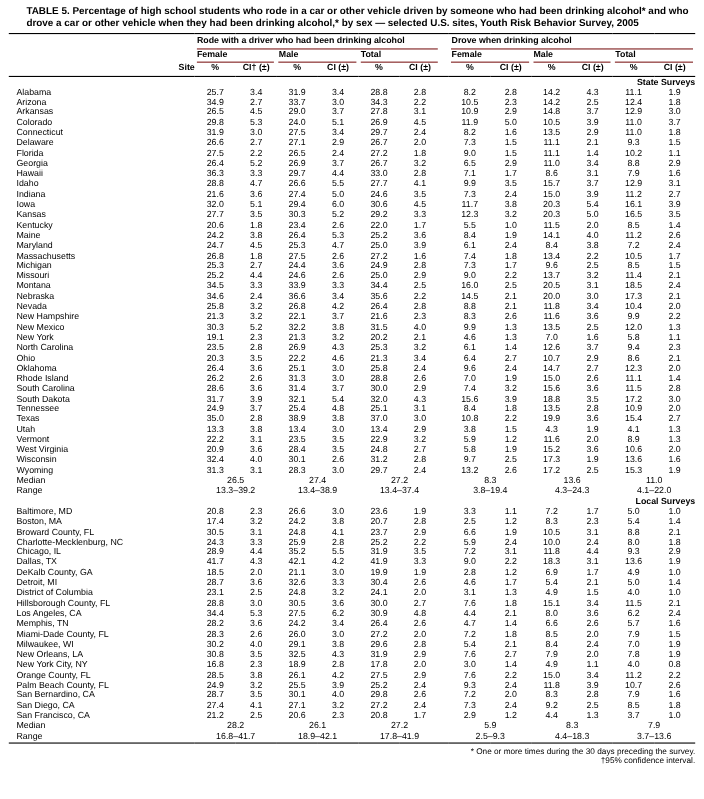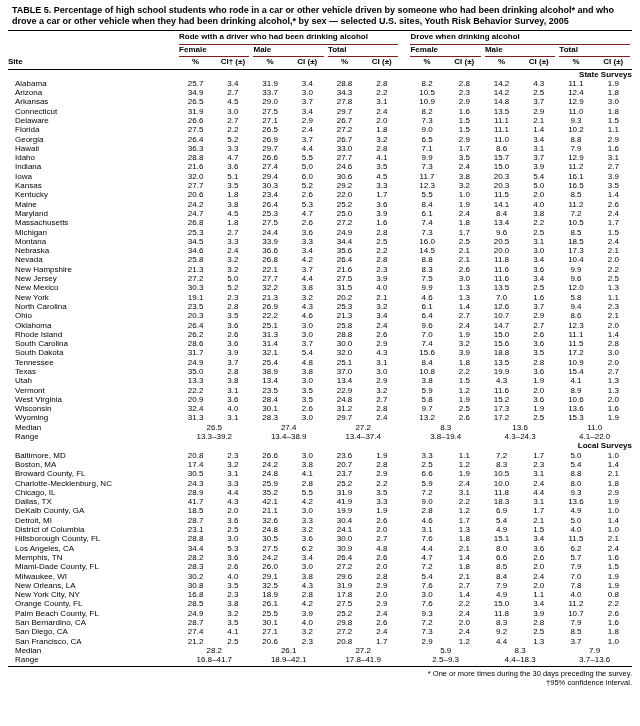--- a/index.html
+++ b/index.html
@@ -1,25 +1,25 @@
 <!DOCTYPE html>
 <html><head>
 <meta charset="utf-8">
 <style>
   * { box-sizing: border-box; }
   body { margin:0; background:#fff; color:#000; font-family:"Liberation Sans", sans-serif; }
   .page { width:640px; height:726px; padding:5px 8px 0; overflow:hidden; }
-  .title { font-size:9px; font-weight:bold; line-height:11px; margin:0 0 3px 4px; }
+  .title { font-size:9px; font-weight:bold; line-height:11px; margin:0 0 3px 16px; }
   table { width:100%; border-collapse:collapse; table-layout:fixed; }
   th, td { padding:0; font-size:8px; line-height:9.3px; font-weight:normal; vertical-align:bottom; }
   thead th { line-height:10.5px; font-weight:bold; }
   tr.hrow1 th { border-top:1px solid #000; padding-top:1px; }
   th.grp .ul, th.sub .ul { display:block; text-align:left; border-bottom:1px solid #7f1d1d; padding-bottom:1px; margin:0 2px; }
   tr.hrow3 th { border-bottom:1px solid #000; padding-bottom:1px; }
-  th.site-h { text-align:left; }
+  th.site-h { text-align:right; }
   th.num-h { text-align:center; }
   td.site { text-align:left; padding-left:7px; white-space:nowrap; overflow:hidden; }
   td.section { font-weight:bold; text-align:right; }
   td.pct, td.ci, td.pair { text-align:center; white-space:nowrap; }
   tr.last-row td { border-bottom:1px solid #000; padding-bottom:1px; }
   .footnotes { font-size:7.5px; line-height:9px; margin-top:2px;text-align:right; }
 </style>
 </head>
 <body>
 
@@ -129,20 +129,36 @@
           <td class="ci">3.1</td>
           <td class="spacer"></td>
           <td class="pct">10.9</td>
           <td class="ci">2.9</td>
           <td class="pct">14.8</td>
           <td class="ci">3.7</td>
           <td class="pct">12.9</td>
           <td class="ci">3.0</td>
         </tr>
         <tr>
+          <td class="site">Colorado</td>
+          <td class="pct">29.8</td>
+          <td class="ci">5.3</td>
+          <td class="pct">24.0</td>
+          <td class="ci">5.1</td>
+          <td class="pct">26.9</td>
+          <td class="ci">4.5</td>
+          <td class="spacer"></td>
+          <td class="pct">11.9</td>
+          <td class="ci">5.0</td>
+          <td class="pct">10.5</td>
+          <td class="ci">3.9</td>
+          <td class="pct">11.0</td>
+          <td class="ci">3.7</td>
+        </tr>
+        <tr>
           <td class="site">Connecticut</td>
           <td class="pct">31.9</td>
           <td class="ci">3.0</td>
           <td class="pct">27.5</td>
           <td class="ci">3.4</td>
           <td class="pct">29.7</td>
           <td class="ci">2.4</td>
           <td class="spacer"></td>
           <td class="pct">8.2</td>
           <td class="ci">1.6</td>
@@ -353,20 +369,36 @@
           <td class="ci">2.8</td>
           <td class="spacer"></td>
           <td class="pct">7.3</td>
           <td class="ci">1.7</td>
           <td class="pct">9.6</td>
           <td class="ci">2.5</td>
           <td class="pct">8.5</td>
           <td class="ci">1.5</td>
         </tr>
         <tr>
+          <td class="site">Missouri</td>
+          <td class="pct">25.2</td>
+          <td class="ci">4.4</td>
+          <td class="pct">24.6</td>
+          <td class="ci">2.6</td>
+          <td class="pct">25.0</td>
+          <td class="ci">2.9</td>
+          <td class="spacer"></td>
+          <td class="pct">9.0</td>
+          <td class="ci">2.2</td>
+          <td class="pct">13.7</td>
+          <td class="ci">3.2</td>
+          <td class="pct">11.4</td>
+          <td class="ci">2.1</td>
+        </tr>
+        <tr>
           <td class="site">Montana</td>
           <td class="pct">34.5</td>
           <td class="ci">3.3</td>
           <td class="pct">33.9</td>
           <td class="ci">3.3</td>
           <td class="pct">34.4</td>
           <td class="ci">2.5</td>
           <td class="spacer"></td>
           <td class="pct">16.0</td>
           <td class="ci">2.5</td>
@@ -415,36 +447,20 @@
           <td class="ci">3.7</td>
           <td class="pct">21.6</td>
           <td class="ci">2.3</td>
           <td class="spacer"></td>
           <td class="pct">8.3</td>
           <td class="ci">2.6</td>
           <td class="pct">11.6</td>
           <td class="ci">3.6</td>
           <td class="pct">9.9</td>
           <td class="ci">2.2</td>
-        </tr>
-        <tr>
-          <td class="site">New Jersey</td>
-          <td class="pct">27.2</td>
-          <td class="ci">5.0</td>
-          <td class="pct">27.7</td>
-          <td class="ci">4.4</td>
-          <td class="pct">27.5</td>
-          <td class="ci">3.9</td>
-          <td class="spacer"></td>
-          <td class="pct">7.5</td>
-          <td class="ci">3.0</td>
-          <td class="pct">11.6</td>
-          <td class="ci">3.4</td>
-          <td class="pct">9.6</td>
-          <td class="ci">2.5</td>
         </tr>
         <tr>
           <td class="site">New Mexico</td>
           <td class="pct">30.3</td>
           <td class="ci">5.2</td>
           <td class="pct">32.2</td>
           <td class="ci">3.8</td>
           <td class="pct">31.5</td>
           <td class="ci">4.0</td>
           <td class="spacer"></td>

